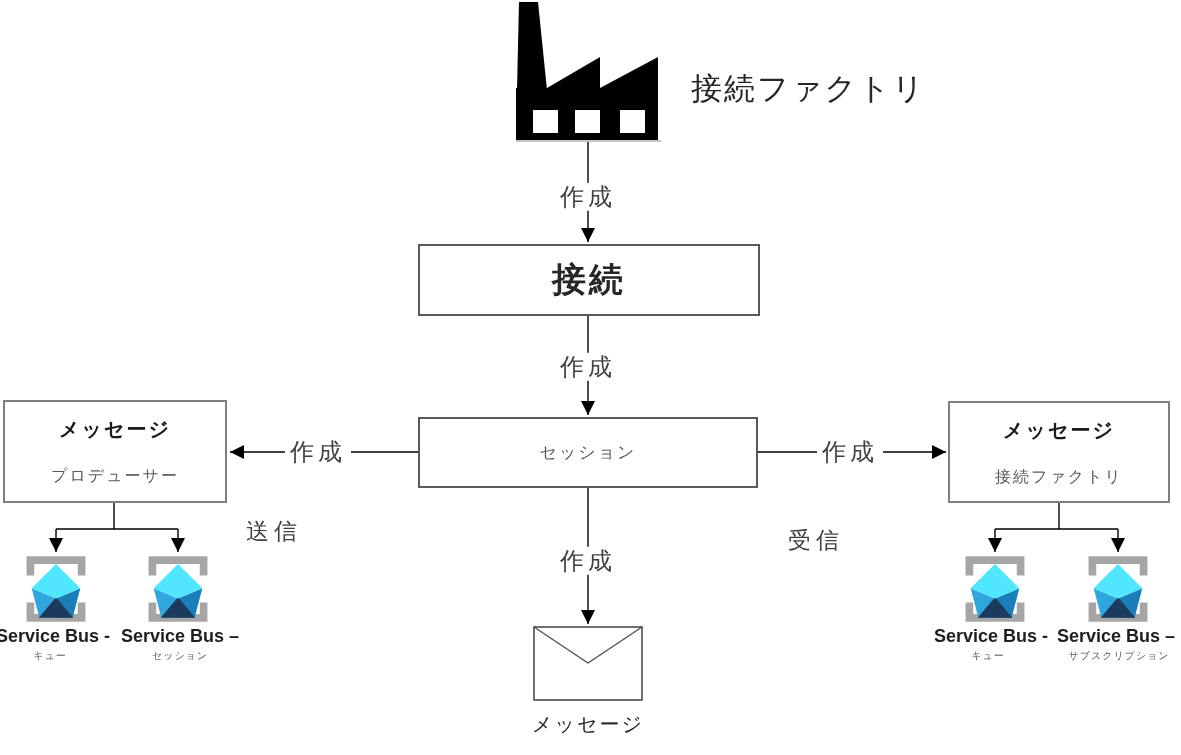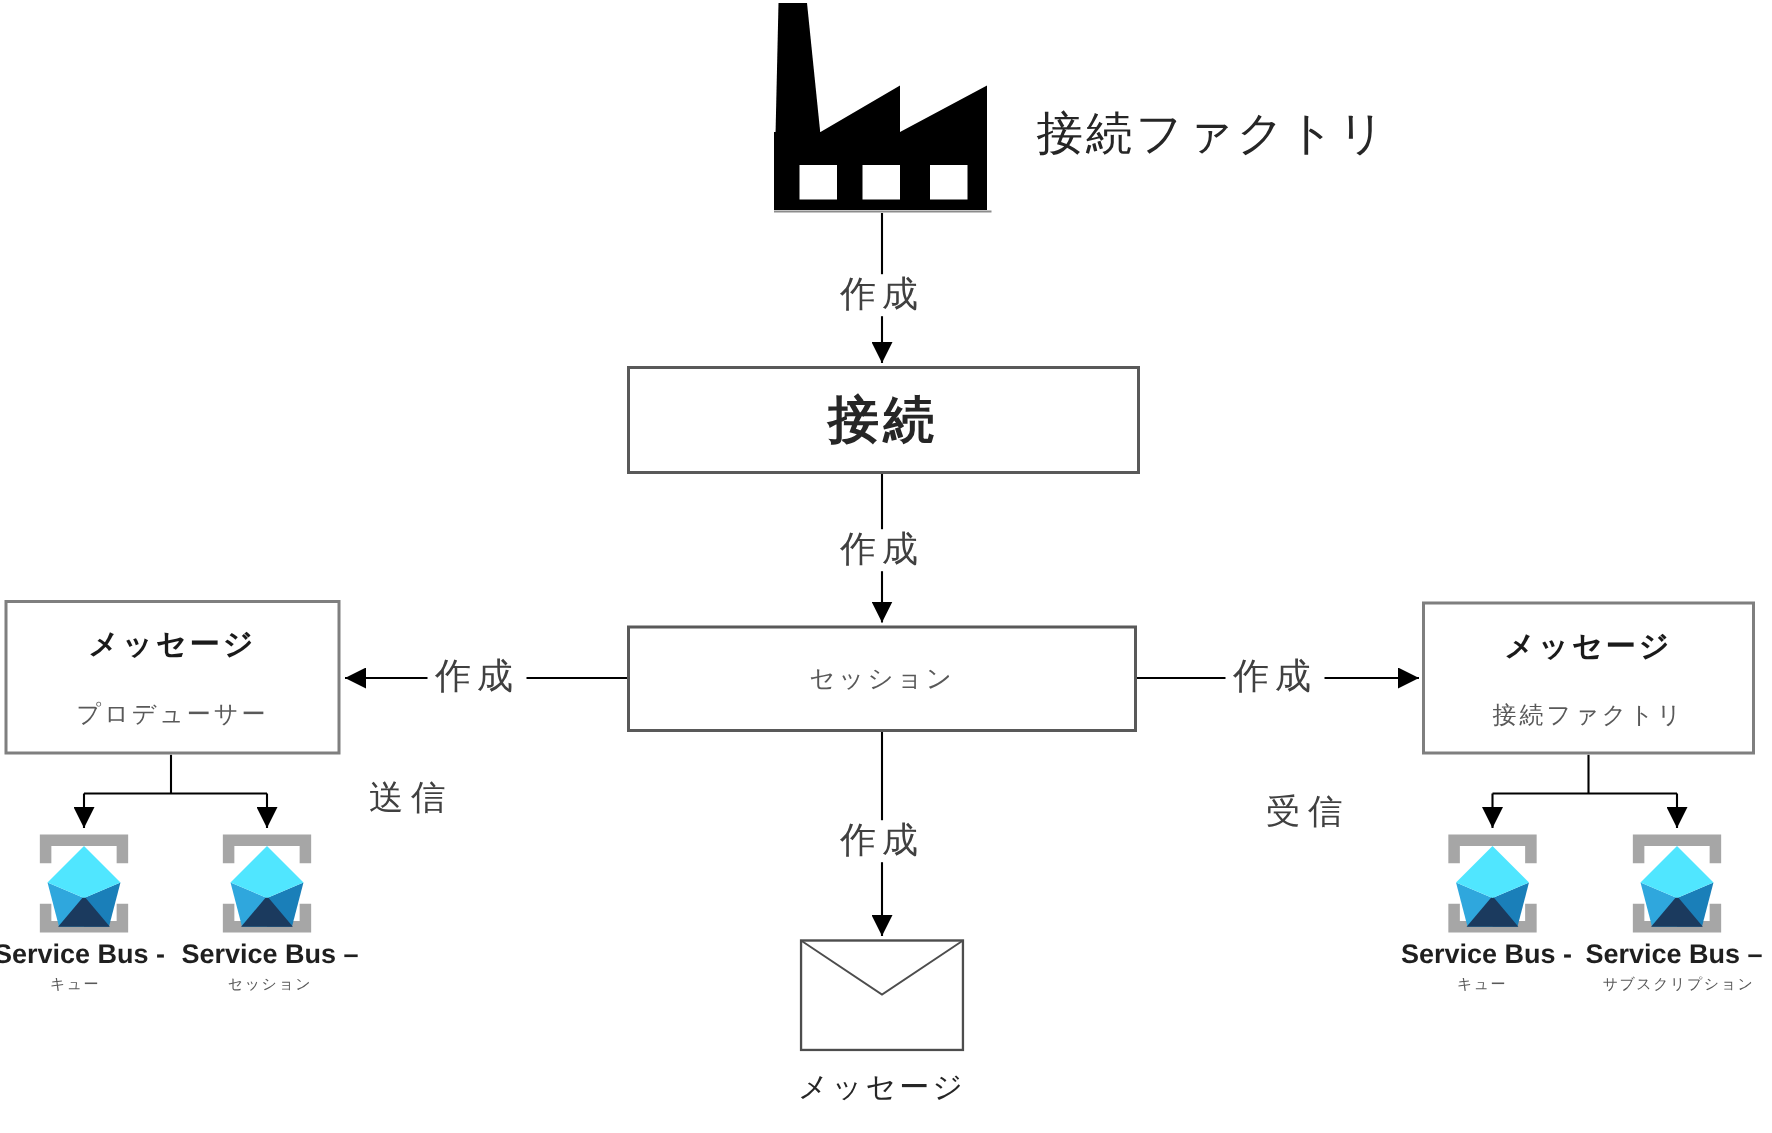--- a/index.html
+++ b/index.html
@@ -110,21 +110,21 @@
     <path d="M1,1 L55,37 L109,1" fill="none" style="stroke:var(--envelope-stroke,#4d4d4d);stroke-width:1.3"></path>
   </svg>
   <div class="message-label" style="left:588px;top:711px">メッセージ</div>
 
   <div class="lbl create" style="left:588px;top:197px">作成</div>
   <div class="lbl create" style="left:588px;top:367px">作成</div>
   <div class="lbl create" style="left:318px;top:452px">作成</div>
   <div class="lbl create" style="left:850px;top:452px">作成</div>
   <div class="lbl create" style="left:588px;top:561px">作成</div>
   <div class="lbl verb" style="left:274px;top:532px">送信</div>
-  <div class="lbl verb" style="left:872px;top:541px">受信</div>
+  <div class="lbl verb" style="left:816px;top:541px">受信</div>
 
   <svg class="sb" style="left:24px;top:555px" viewBox="0 0 100 106">
     <path d="M4,2 H96 V32 H84 V14 H16 V32 H4 Z" style="fill:var(--sb-bracket,#a6a6a6)"></path>
     <path d="M4,104 H96 V74 H84 V92 H16 V74 H4 Z" style="fill:var(--sb-bracket,#a6a6a6)"></path>
     <polygon points="12,52 24,98 50,98 50,68" style="fill:var(--sb-mid,#2fa7dd)"></polygon>
     <polygon points="88,52 76,98 50,98 50,68" style="fill:var(--sb-deep,#1a7fb9)"></polygon>
     <polygon points="50,66 77,98 23,98" style="fill:var(--sb-dark,#1b3a5e)"></polygon>
     <polygon points="50,14 88,52 50,68 12,52" style="fill:var(--sb-light,#50e6ff)"></polygon>
   </svg>
   <svg class="sb" style="left:146px;top:555px" viewBox="0 0 100 106">

